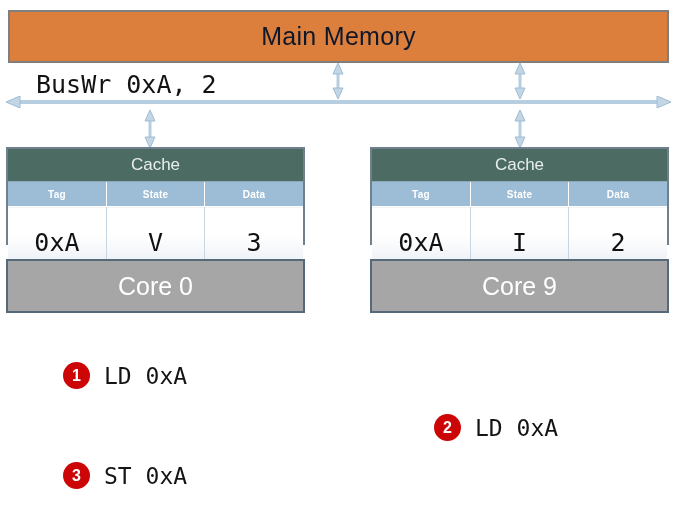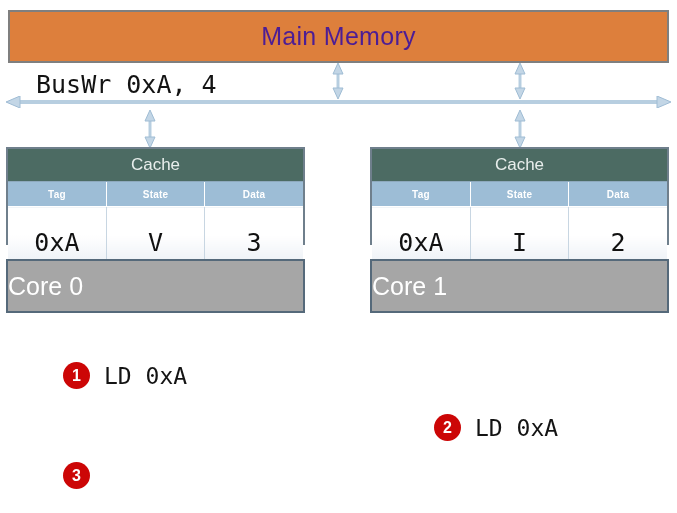--- a/index.html
+++ b/index.html
@@ -30,21 +30,21 @@
     width: 661px;
     height: 53px;
     background: #dd7f3c;
     border: 2px solid #7f7f7f;
     box-sizing: border-box;
     display: flex;
     align-items: center;
     justify-content: center;
   }
   .memory-label {
-    color: #4c1d95;
+    color: #0f172a;
     font-size: 25px;
     letter-spacing: 0.3px;
   }
 
   
   .bus {
     position: absolute;
     left: 6px;
     top: 96px;
     width: 665px;
@@ -124,20 +124,21 @@
   .core {
     position: absolute;
     top: 259px;
     width: 299px;
     height: 54px;
     background: #a6a6a6;
     border: 2px solid #55697a;
     box-sizing: border-box;
     display: flex;
     align-items: center;
+    justify-content: center;
   }
   .core.left  { left: 6px; }
   .core.right { left: 370px; }
   .core-label {
     color: #ffffff;
     font-size: 25px;
   }
 
   
   .step {
@@ -189,21 +190,21 @@
     <polygon points="9,0 14,11 4,11" fill="#c3d6e6" stroke="#9fbcd4" stroke-width="1"></polygon>
     <polygon points="9,36 14,25 4,25" fill="#c3d6e6" stroke="#9fbcd4" stroke-width="1"></polygon>
   </svg>
 
   <svg class="bus" viewBox="0 0 665 12">
     <line x1="12" y1="6" x2="653" y2="6" stroke="#b7cee0" stroke-width="4"></line>
     <polygon points="0,6 14,0 14,12" fill="#c3d6e6" stroke="#9fbcd4" stroke-width="1"></polygon>
     <polygon points="665,6 651,0 651,12" fill="#c3d6e6" stroke="#9fbcd4" stroke-width="1"></polygon>
   </svg>
 
-  <div class="bus-label">BusWr 0xA, 4</div>
+  <div class="bus-label">BusWr 0xA, 2</div>
 
   <svg class="vconn" style="left:141px; top:110px; width:18px; height:38px;" viewBox="0 0 18 38">
     <line x1="9" y1="4" x2="9" y2="34" stroke="#b7cee0" stroke-width="3"></line>
     <polygon points="9,0 14,11 4,11" fill="#c3d6e6" stroke="#9fbcd4" stroke-width="1"></polygon>
     <polygon points="9,38 14,27 4,27" fill="#c3d6e6" stroke="#9fbcd4" stroke-width="1"></polygon>
   </svg>
 
   <svg class="vconn" style="left:511px; top:110px; width:18px; height:38px;" viewBox="0 0 18 38">
     <line x1="9" y1="4" x2="9" y2="34" stroke="#b7cee0" stroke-width="3"></line>
     <polygon points="9,0 14,11 4,11" fill="#c3d6e6" stroke="#9fbcd4" stroke-width="1"></polygon>
@@ -247,30 +248,31 @@
           <td class="val-dark">2</td>
         </tr>
       </tbody>
     </table>
   </div>
 
   <div class="core left">
     <span class="core-label">Core 0</span>
   </div>
   <div class="core right">
-    <span class="core-label">Core 1</span>
+    <span class="core-label">Core 9</span>
   </div>
 
   <div class="step" id="step-1">
     <span class="badge">1</span>
     <span class="step-text">LD 0xA</span>
   </div>
 
   <div class="step" id="step-2">
     <span class="badge">2</span>
     <span class="step-text">LD 0xA</span>
   </div>
 
   <div class="step" id="step-3">
     <span class="badge">3</span>
+    <span class="step-text">ST 0xA</span>
   </div>
 
 </div>
 
 </body></html>

